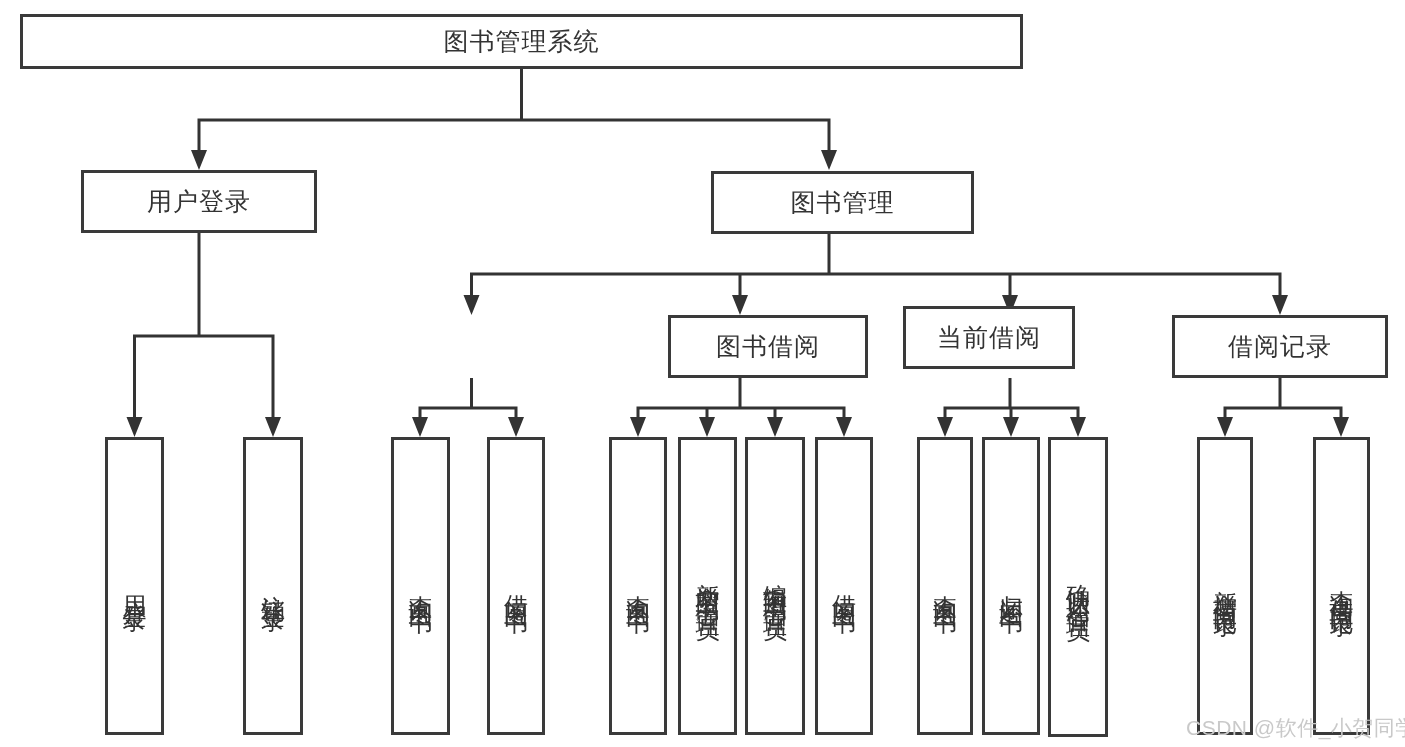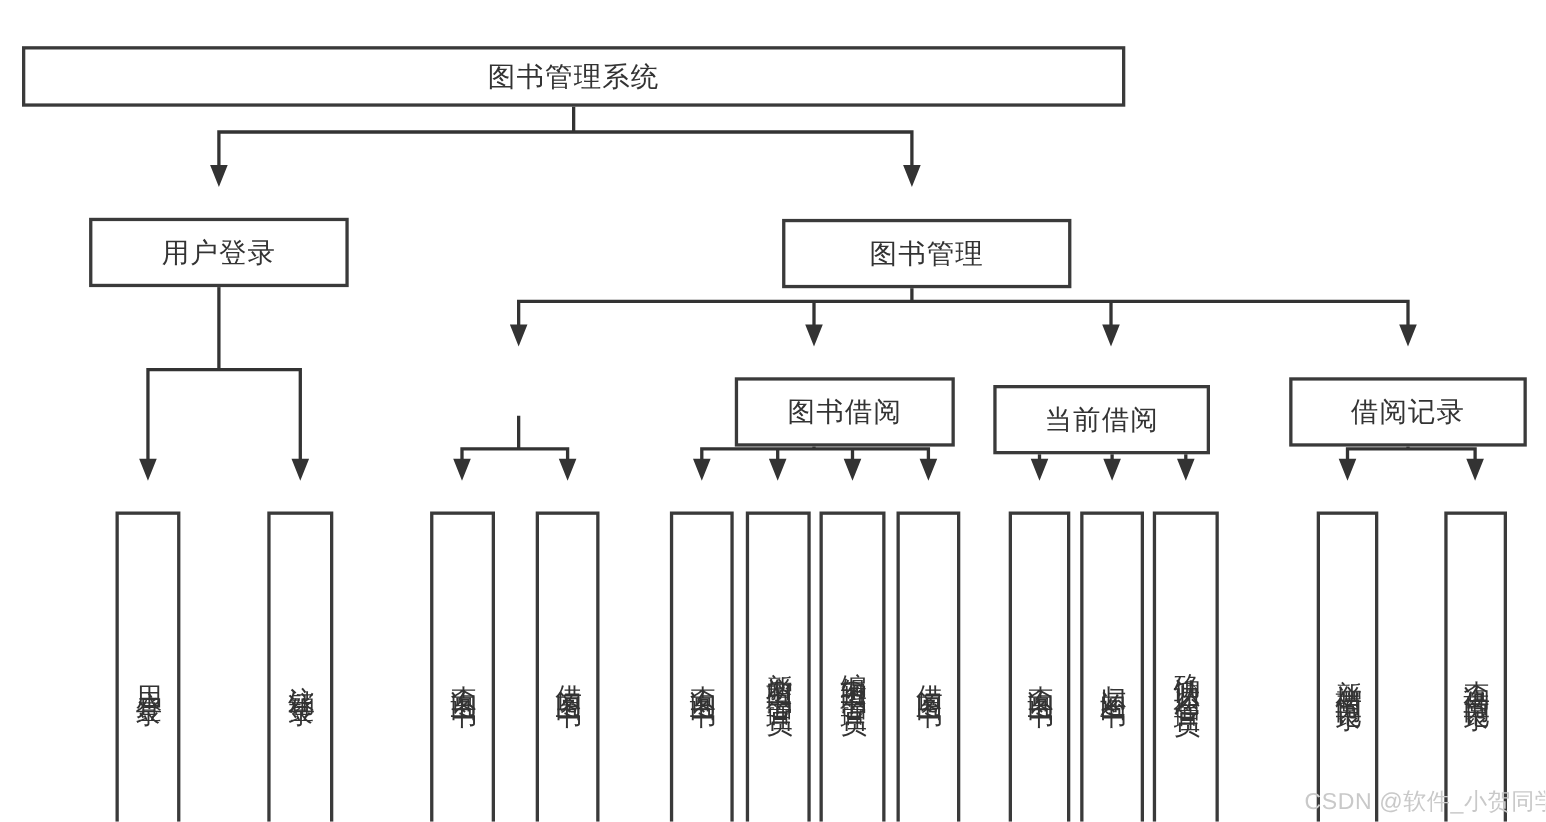--- a/index.html
+++ b/index.html
@@ -6,21 +6,20 @@
   .stage{
     position:relative;width:1405px;height:747px;background:#ffffff;
     font-family:"Liberation Sans","DejaVu Sans",sans-serif;overflow:hidden;
   }
   .connectors{position:absolute;left:0;top:0;z-index:1;}
   .box{
     position:absolute;box-sizing:border-box;background:#ffffff;
     border:3px solid #3a3a3a;color:#333333;
     display:flex;align-items:center;justify-content:center;
     z-index:2;
-    margin-top:28px;
   }
   .hbox{font-size:25px;letter-spacing:1px;white-space:nowrap;}
   .vbox{
     font-size:24px;
     writing-mode:vertical-rl;
     text-orientation:mixed;
     letter-spacing:5px;
     line-height:1;
   }
   .watermark{
@@ -87,21 +86,21 @@
          M1217 417 L1233 417 L1225 437 Z
          M1333 417 L1349 417 L1341 437 Z"></path>
   </svg>
 
   <div class="box hbox" style="left:20px;top:14px;width:1003px;height:55px">图书管理系统</div>
 
   <div class="box hbox" style="left:81px;top:170px;width:236px;height:63px">用户登录</div>
   <div class="box hbox" style="left:711px;top:171px;width:263px;height:63px">图书管理</div>
 
   <div class="box hbox" style="left:668px;top:315px;width:200px;height:63px">图书借阅</div>
-  <div class="box hbox" style="left:903px;top:322px;width:197px;height:63px">当前借阅</div>
+  <div class="box hbox" style="left:903px;top:306px;width:172px;height:63px">当前借阅</div>
   <div class="box hbox" style="left:1172px;top:315px;width:216px;height:63px">借阅记录</div>
 
   <div class="box vbox" style="left:105px;top:437px;width:59px;height:298px">用户登录</div>
   <div class="box vbox" style="left:243px;top:437px;width:60px;height:298px">注销登录</div>
 
   <div class="box vbox" style="left:391px;top:437px;width:59px;height:298px">查询图书</div>
   <div class="box vbox" style="left:487px;top:437px;width:58px;height:298px">借阅图书</div>
 
   <div class="box vbox" style="left:609px;top:437px;width:58px;height:298px">查询图书</div>
   <div class="box vbox" style="left:678px;top:437px;width:59px;height:298px">新增图书（管理员）</div>

